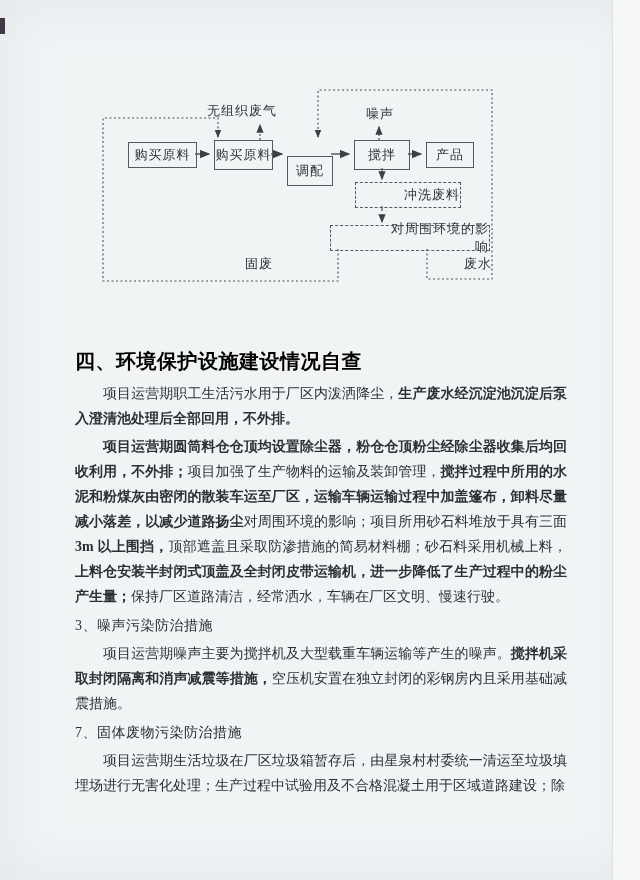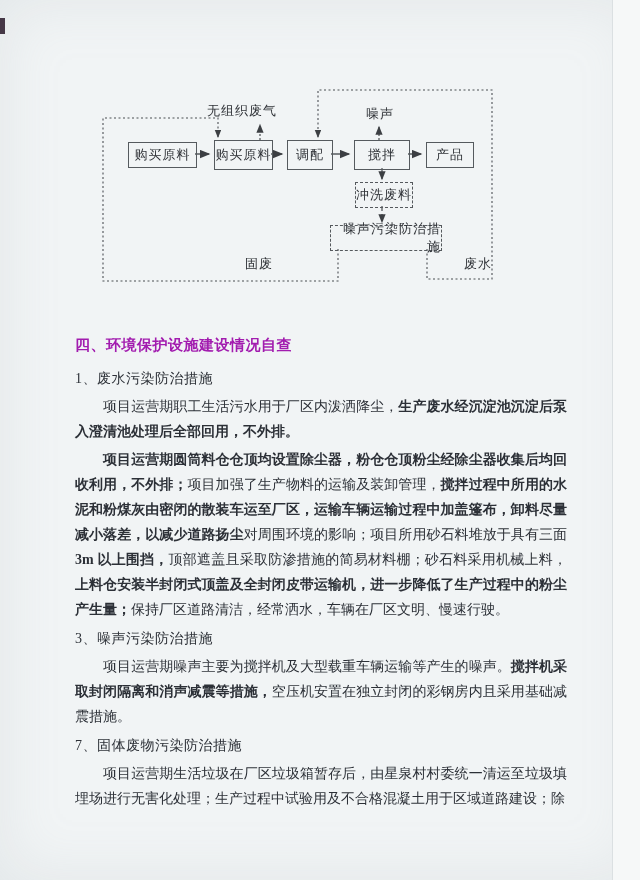--- a/index.html
+++ b/index.html
@@ -18,31 +18,31 @@
   .scan-mark{position:absolute;left:0;top:18px;width:5px;height:16px;background:#332433;opacity:.9;}
 
   
   .flowchart{position:absolute;left:92px;top:84px;width:430px;height:210px;color:#33363c;}
   .flowchart svg{position:absolute;left:0;top:0;}
   .fc-box{
     position:absolute;display:flex;align-items:center;justify-content:center;
     font-size:13px;letter-spacing:1px;color:#2f3237;background:transparent;text-align:right;
   }
   .fc-solid{border:1.4px solid #555a5e;}
-  .fc-dash{border:1.3px dashed #55595d;}
+  .fc-dash{border:1.3px dashed #55595d;padding-left:48px;}
   .fc-label{position:absolute;font-size:13px;letter-spacing:1px;color:#2f3237;white-space:nowrap;}
 
   
   .doc{
     position:absolute;left:75px;top:332px;width:492px;color:#2c3037;
     font-size:14px;
   }
   .doc-heading{
-    font-size:15px;font-weight:bold;letter-spacing:0.5px;
-    margin:0 0 7px 0;line-height:26px;color:#a21caf;
+    font-size:20px;font-weight:bold;letter-spacing:0.5px;
+    margin:16px 0 7px 0;line-height:26px;color:#000000;
   }
   .item-title{line-height:27px;letter-spacing:0.5px;margin:0;}
   .para{
     margin:2px 0 3px 0;line-height:25px;text-align:justify;text-indent:2em;
     letter-spacing:0;
   }
   .para span.b{font-weight:bold;}
 </style>
 </head>
 <body>
@@ -71,36 +71,35 @@
       <line x1="290" y1="84" x2="290" y2="95" stroke="#4b4f53" stroke-width="1.2" stroke-dasharray="5,3" marker-end="url(#ah)"></line>
       <line x1="290" y1="122" x2="290" y2="138" stroke="#4b4f53" stroke-width="1.2" stroke-dasharray="5,3" marker-end="url(#ah)"></line>
 
       <polyline points="246,165 246,197 11,197 11,34 126,34 126,53" fill="none" stroke="#4b4f53" stroke-width="1.1" stroke-dasharray="2,2.5" marker-end="url(#ah)"></polyline>
 
       <polyline points="335,165 335,195 400,195 400,6 226,6 226,53" fill="none" stroke="#4b4f53" stroke-width="1.1" stroke-dasharray="2,2.5" marker-end="url(#ah)"></polyline>
     </svg>
 
     <div class="fc-box fc-solid" style="left:36px;top:58px;width:67px;height:24px">购买原料</div>
     <div class="fc-box fc-solid" style="left:122px;top:56px;width:57px;height:28px">购买原料</div>
-    <div class="fc-box fc-solid" style="left:195px;top:56px;width:44px;height:28px">调配</div>
+    <div class="fc-box fc-solid" style="left:195px;top:72px;width:44px;height:28px">调配</div>
     <div class="fc-box fc-solid" style="left:262px;top:56px;width:54px;height:28px">搅拌</div>
     <div class="fc-box fc-solid" style="left:334px;top:58px;width:46px;height:24px">产品</div>
     <div class="fc-box fc-dash" style="left:263px;top:98px;width:56px;height:24px">冲洗废料</div>
-    <div class="fc-box fc-dash" style="left:238px;top:141px;width:110px;height:24px">噪声污染防治措施</div>
+    <div class="fc-box fc-dash" style="left:238px;top:141px;width:110px;height:24px">对周围环境的影响</div>
 
     <div class="fc-label" style="left:115px;top:18px">无组织废气</div>
     <div class="fc-label" style="left:274px;top:21px">噪声</div>
     <div class="fc-label" style="left:153px;top:171px">固废</div>
     <div class="fc-label" style="left:372px;top:171px">废水</div>
   </div>
 
   <div class="doc">
     <h2 class="doc-heading">四、环境保护设施建设情况自查</h2>
 
-    <div class="item-title">1、废水污染防治措施</div>
     <p class="para"><span>项目运营期职工生活污水用于厂区内泼洒降尘，</span><span class="b">生产废水经沉淀池沉淀后泵入澄清池处理后全部回用，不外排。</span></p>
 
     <p class="para"><span class="b">项目运营期圆筒料仓仓顶均设置除尘器，粉仓仓顶粉尘经除尘器收集后均回收利用，不外排；</span><span>项目加强了生产物料的运输及装卸管理，</span><span class="b">搅拌过程中所用的水泥和粉煤灰由密闭的散装车运至厂区，运输车辆运输过程中加盖篷布，卸料尽量减小落差，以减少道路扬尘</span><span>对周围环境的影响；项目所用砂石料堆放于具有三面</span><span class="b">3m 以上围挡，</span><span>顶部遮盖且采取防渗措施的简易材料棚；砂石料采用机械上料，</span><span class="b">上料仓安装半封闭式顶盖及全封闭皮带运输机，进一步降低了生产过程中的粉尘产生量；</span><span>保持厂区道路清洁，经常洒水，车辆在厂区文明、慢速行驶。</span></p>
 
     <div class="item-title">3、噪声污染防治措施</div>
     <p class="para"><span>项目运营期噪声主要为搅拌机及大型载重车辆运输等产生的噪声。</span><span class="b">搅拌机采取封闭隔离和消声减震等措施，</span><span>空压机安置在独立封闭的彩钢房内且采用基础减震措施。</span></p>
 
     <div class="item-title">7、固体废物污染防治措施</div>
     <p class="para"><span>项目运营期生活垃圾在厂区垃圾箱暂存后，由星泉村村委统一清运至垃圾填埋场进行无害化处理；生产过程中试验用及不合格混凝土用于区域道路建设；除</span></p>
   </div>

